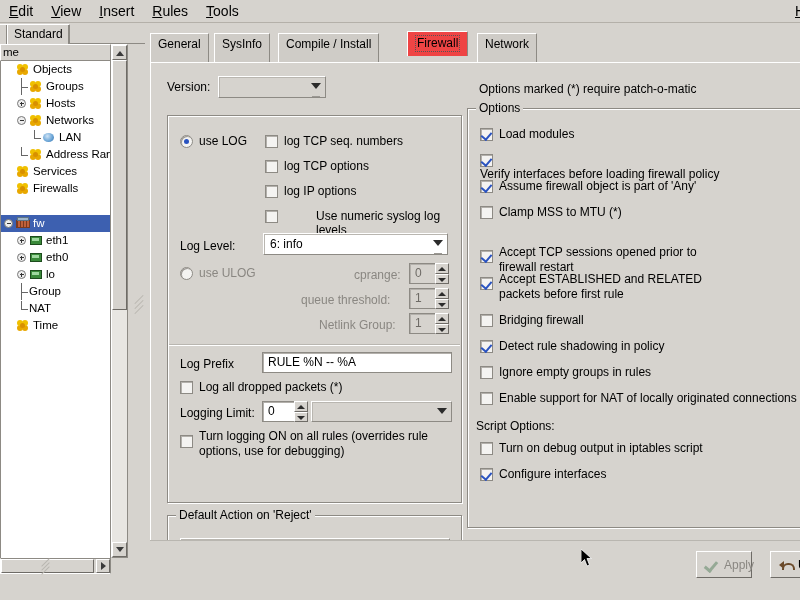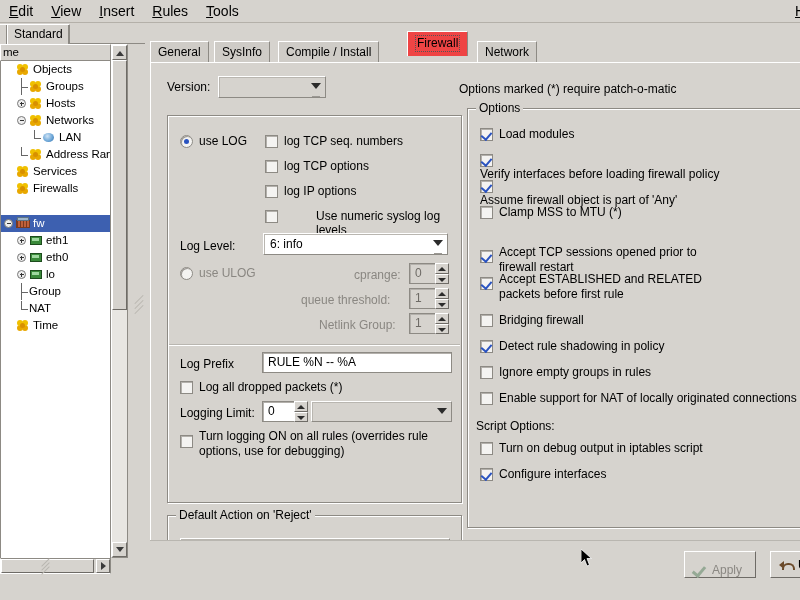--- a/index.html
+++ b/index.html
@@ -179,21 +179,21 @@
     background: #d6d3ce;
   }
   .splitter .sg { position: absolute; left: 3px; top: 255px; }
   .splitter .sg span { position: absolute; width: 12px; height: 1px; background: #b9b6b0; transform: rotate(-45deg); }
 
   
   .maintabs {
     position: absolute; left: 150px; top: 38px; width: 650px; height: 26px;
   }
   .maintabs .tb {
-    position: absolute; bottom: 1px; height: 22px; line-height: 21px;
+    position: absolute; bottom: 1px; height: 30px; line-height: 21px;
     background: #cfccc7; border: 1px solid #fff; border-right-color: #8d8a84;
     border-bottom: none; box-sizing: border-box;
     padding: 0 7px; font-size: 12px; white-space: nowrap; color: #000;
   }
   .maintabs .tb.active {
     background: #ef4444; bottom: 8px; height: 25px; line-height: 22px; z-index: 3;
   }
   .maintabs .tb.active .foc {
     border: 1px dotted #555; padding: 0 1px; display: inline-block; line-height: 15px;
   }
@@ -534,34 +534,34 @@
     </div>
 
     <div class="gb" style="left:16px; top:452px; width:295px; height:60px;">
       <span class="title">Default Action on 'Reject'</span>
       <div class="combo" style="position:absolute; left:12px; top:22px; width:270px;">
         <span>ICMP admin prohibited</span>
         <span class="arw"></span>
       </div>
     </div>
 
-    <span class="lb" style="left:308px; top:19px;">Options marked (*) require patch-o-matic</span>
+    <span class="lb" style="left:328px; top:19px;">Options marked (*) require patch-o-matic</span>
 
     <div class="gb" style="left:316px; top:45px; width:340px; height:420px;">
       <span class="title">Options</span>
       <div id="optList">
           <div class="cb on" style="left: 12px; top: 18px;">
             <span class="box"></span>
             <span class="txt">Load modules</span>
           </div>
           <div class="cb on" style="left: 12px; top: 44px; flex-direction: column;">
             <span class="box"></span>
             <span class="txt">Verify interfaces before loading firewall policy</span>
           </div>
-          <div class="cb on" style="left: 12px; top: 70px; flex-direction: column;">
+          <div class="cb on" style="left: 12px; top: 70px;">
             <span class="box"></span>
             <span class="txt">Assume firewall object  is part of  'Any'</span>
           </div>
           <div class="cb" style="left: 12px; top: 96px;">
             <span class="box"></span>
             <span class="txt">Clamp MSS to MTU (*)</span>
           </div>
           <div class="cb on" style="left: 12px; top: 122px; margin-top: 14px;">
             <span class="box" style="margin-top: 5px;"></span>
             <span class="txt" style="line-height: 15px; display: inline-block; width: 215px;">Accept TCP sessions opened prior to firewall restart</span>
@@ -593,21 +593,21 @@
           </div>
           <div class="cb on" style="left: 12px; top: 358px;">
             <span class="box"></span>
             <span class="txt">Configure interfaces</span>
           </div>
         </div>
     </div>
   </div>
 
   <div class="btnbar">
-    <div class="btn disabled" style="left:534px; top:10px; width:72px;align-items:flex-end;">
+    <div class="btn disabled" style="left:546px; top:10px; width:56px;">
       <span class="chk-ico"></span>
       <span>Apply</span>
     </div>
     <div class="btn" style="left:620px; top:10px; width:60px;">
       <span class="undo-ico"></span>
       <span>Un</span>
     </div>
   </div>
 
   <svg class="cursor" style="left:581px; top:549px;" viewBox="0 0 12 19">

